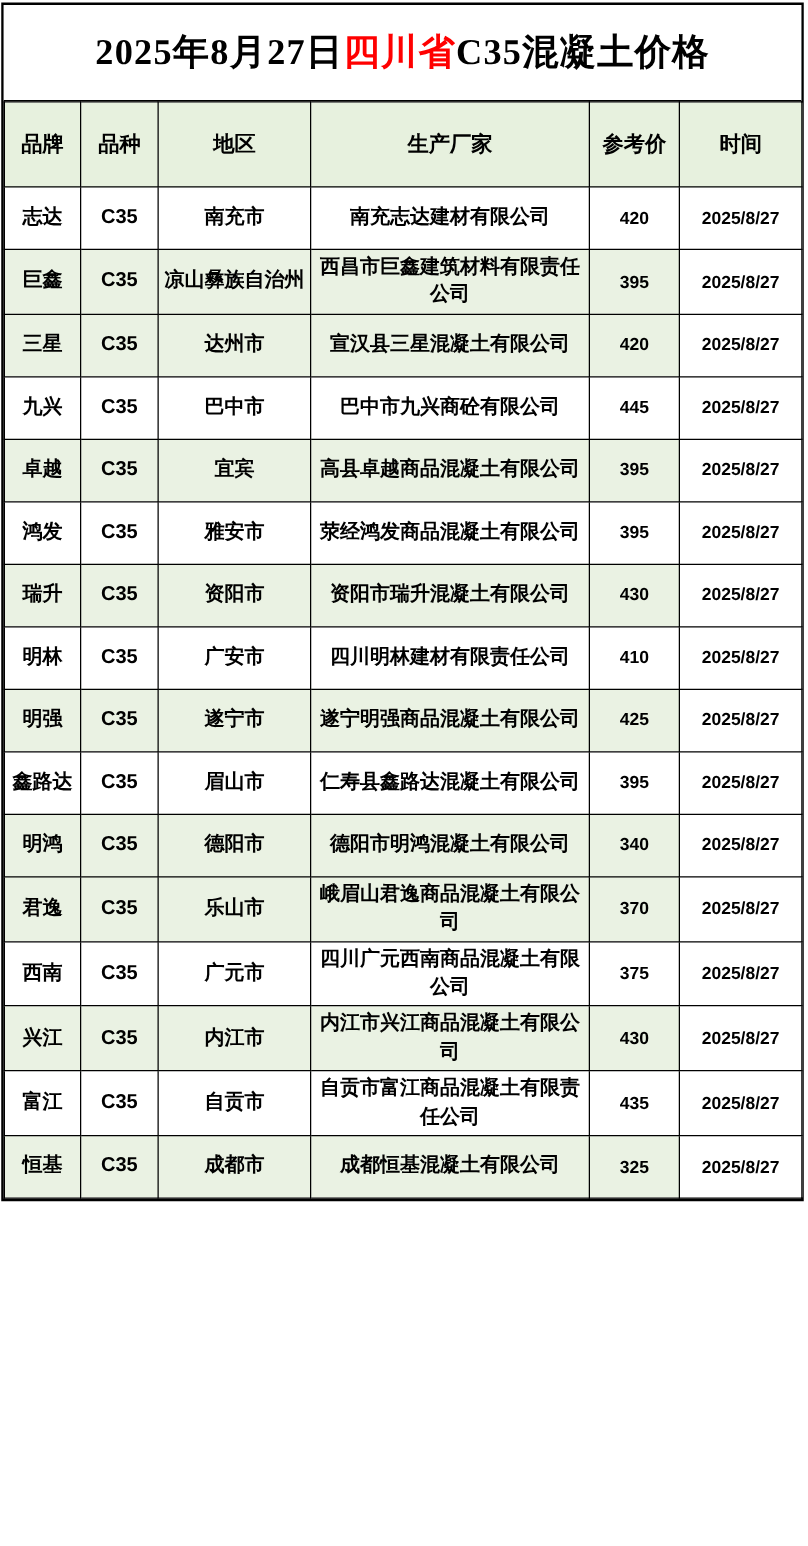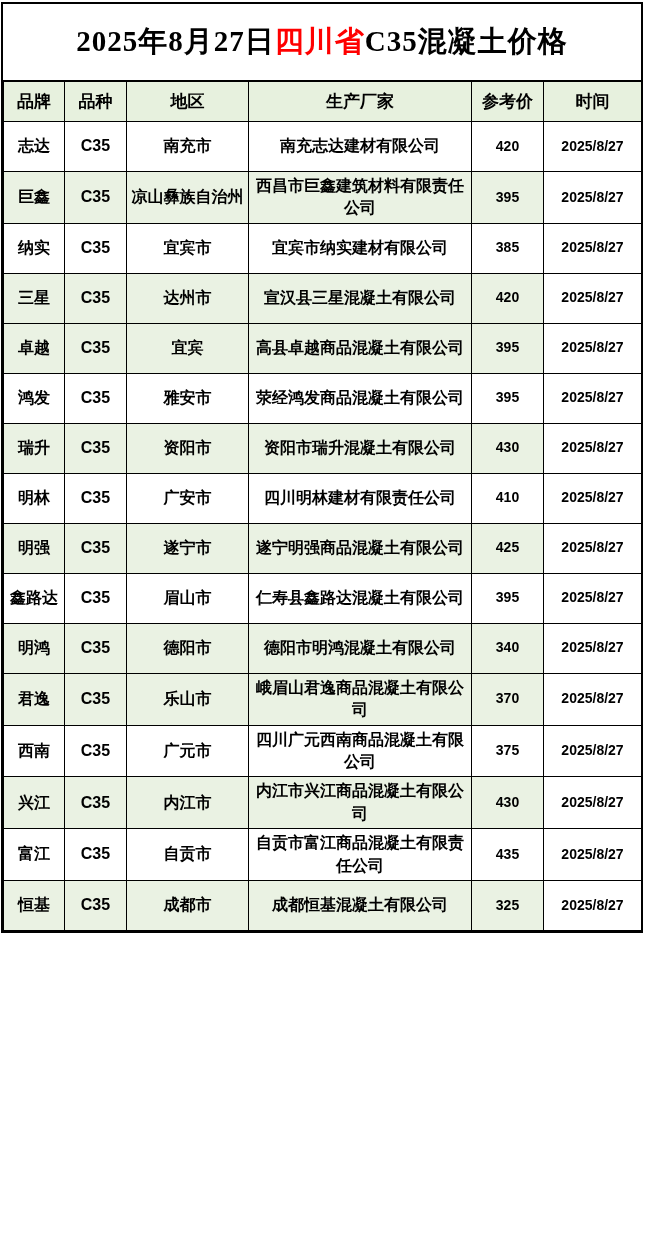--- a/index.html
+++ b/index.html
@@ -46,21 +46,21 @@
     text-align:center;
     vertical-align:middle;
     font-weight:700;
     font-size:16px;
     line-height:1.4;
     padding:3px 3px;
     word-break:break-all;
   }
   th{
     background:var(--header-bg);
-    height:40px;
+    height:68px;
     font-size:17px;
   }
   td{height:50px;background:#ffffff;}
   tr.shaded td{background:var(--shade);}
   tr.shaded td.date{background:#ffffff;}
   td.price,td.date{font-size:14px;white-space:nowrap;}
   td.spec{white-space:nowrap;}
 </style>
 </head>
 <body>
@@ -99,34 +99,34 @@
           <td class="date">2025/8/27</td>
         </tr>
         <tr class="shaded">
           <td class="brand">巨鑫</td>
           <td class="spec">C35</td>
           <td class="region">凉山彝族自治州</td>
           <td class="manufacturer">西昌市巨鑫建筑材料有限责任公司</td>
           <td class="price">395</td>
           <td class="date">2025/8/27</td>
         </tr>
-        <tr>
-          <td class="brand">纳实</td>
-          <td class="spec">C35</td>
-          <td class="region">宜宾市</td>
-          <td class="manufacturer">宜宾市纳实建材有限公司</td>
-          <td class="price">385</td>
-          <td class="date">2025/8/27</td>
-        </tr>
         <tr class="shaded">
           <td class="brand">三星</td>
           <td class="spec">C35</td>
           <td class="region">达州市</td>
           <td class="manufacturer">宣汉县三星混凝土有限公司</td>
           <td class="price">420</td>
+          <td class="date">2025/8/27</td>
+        </tr>
+        <tr>
+          <td class="brand">九兴</td>
+          <td class="spec">C35</td>
+          <td class="region">巴中市</td>
+          <td class="manufacturer">巴中市九兴商砼有限公司</td>
+          <td class="price">445</td>
           <td class="date">2025/8/27</td>
         </tr>
         <tr class="shaded">
           <td class="brand">卓越</td>
           <td class="spec">C35</td>
           <td class="region">宜宾</td>
           <td class="manufacturer">高县卓越商品混凝土有限公司</td>
           <td class="price">395</td>
           <td class="date">2025/8/27</td>
         </tr>

